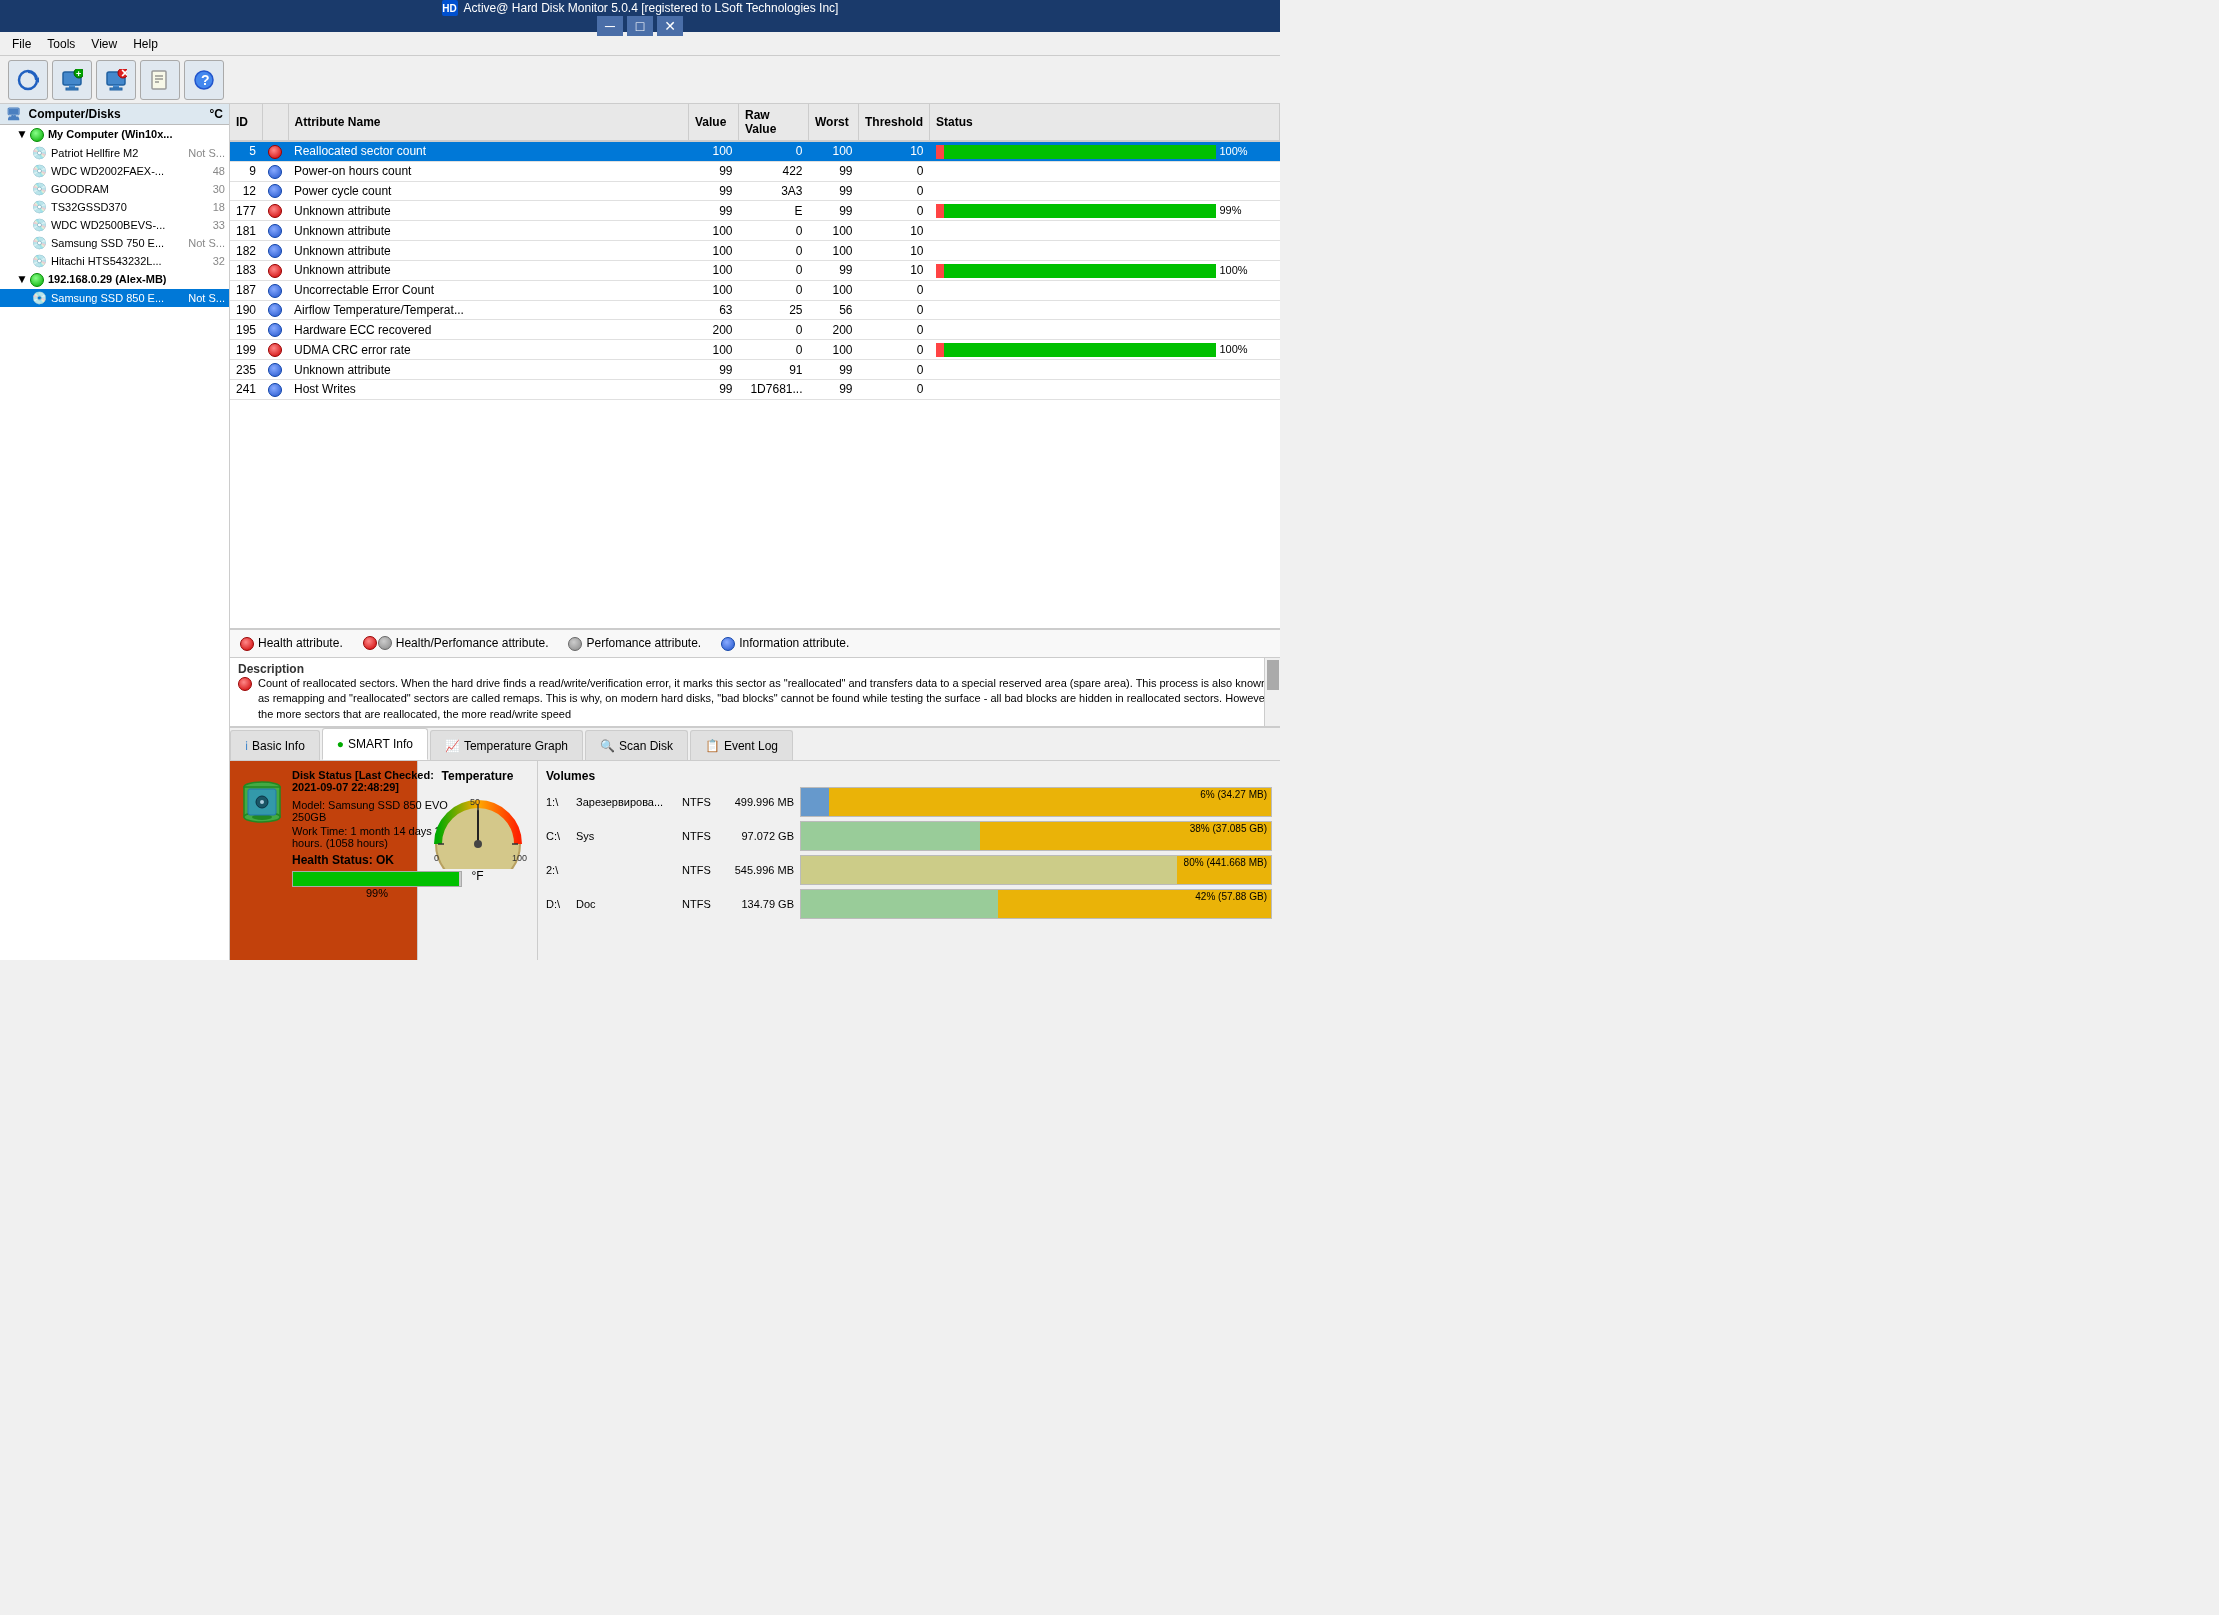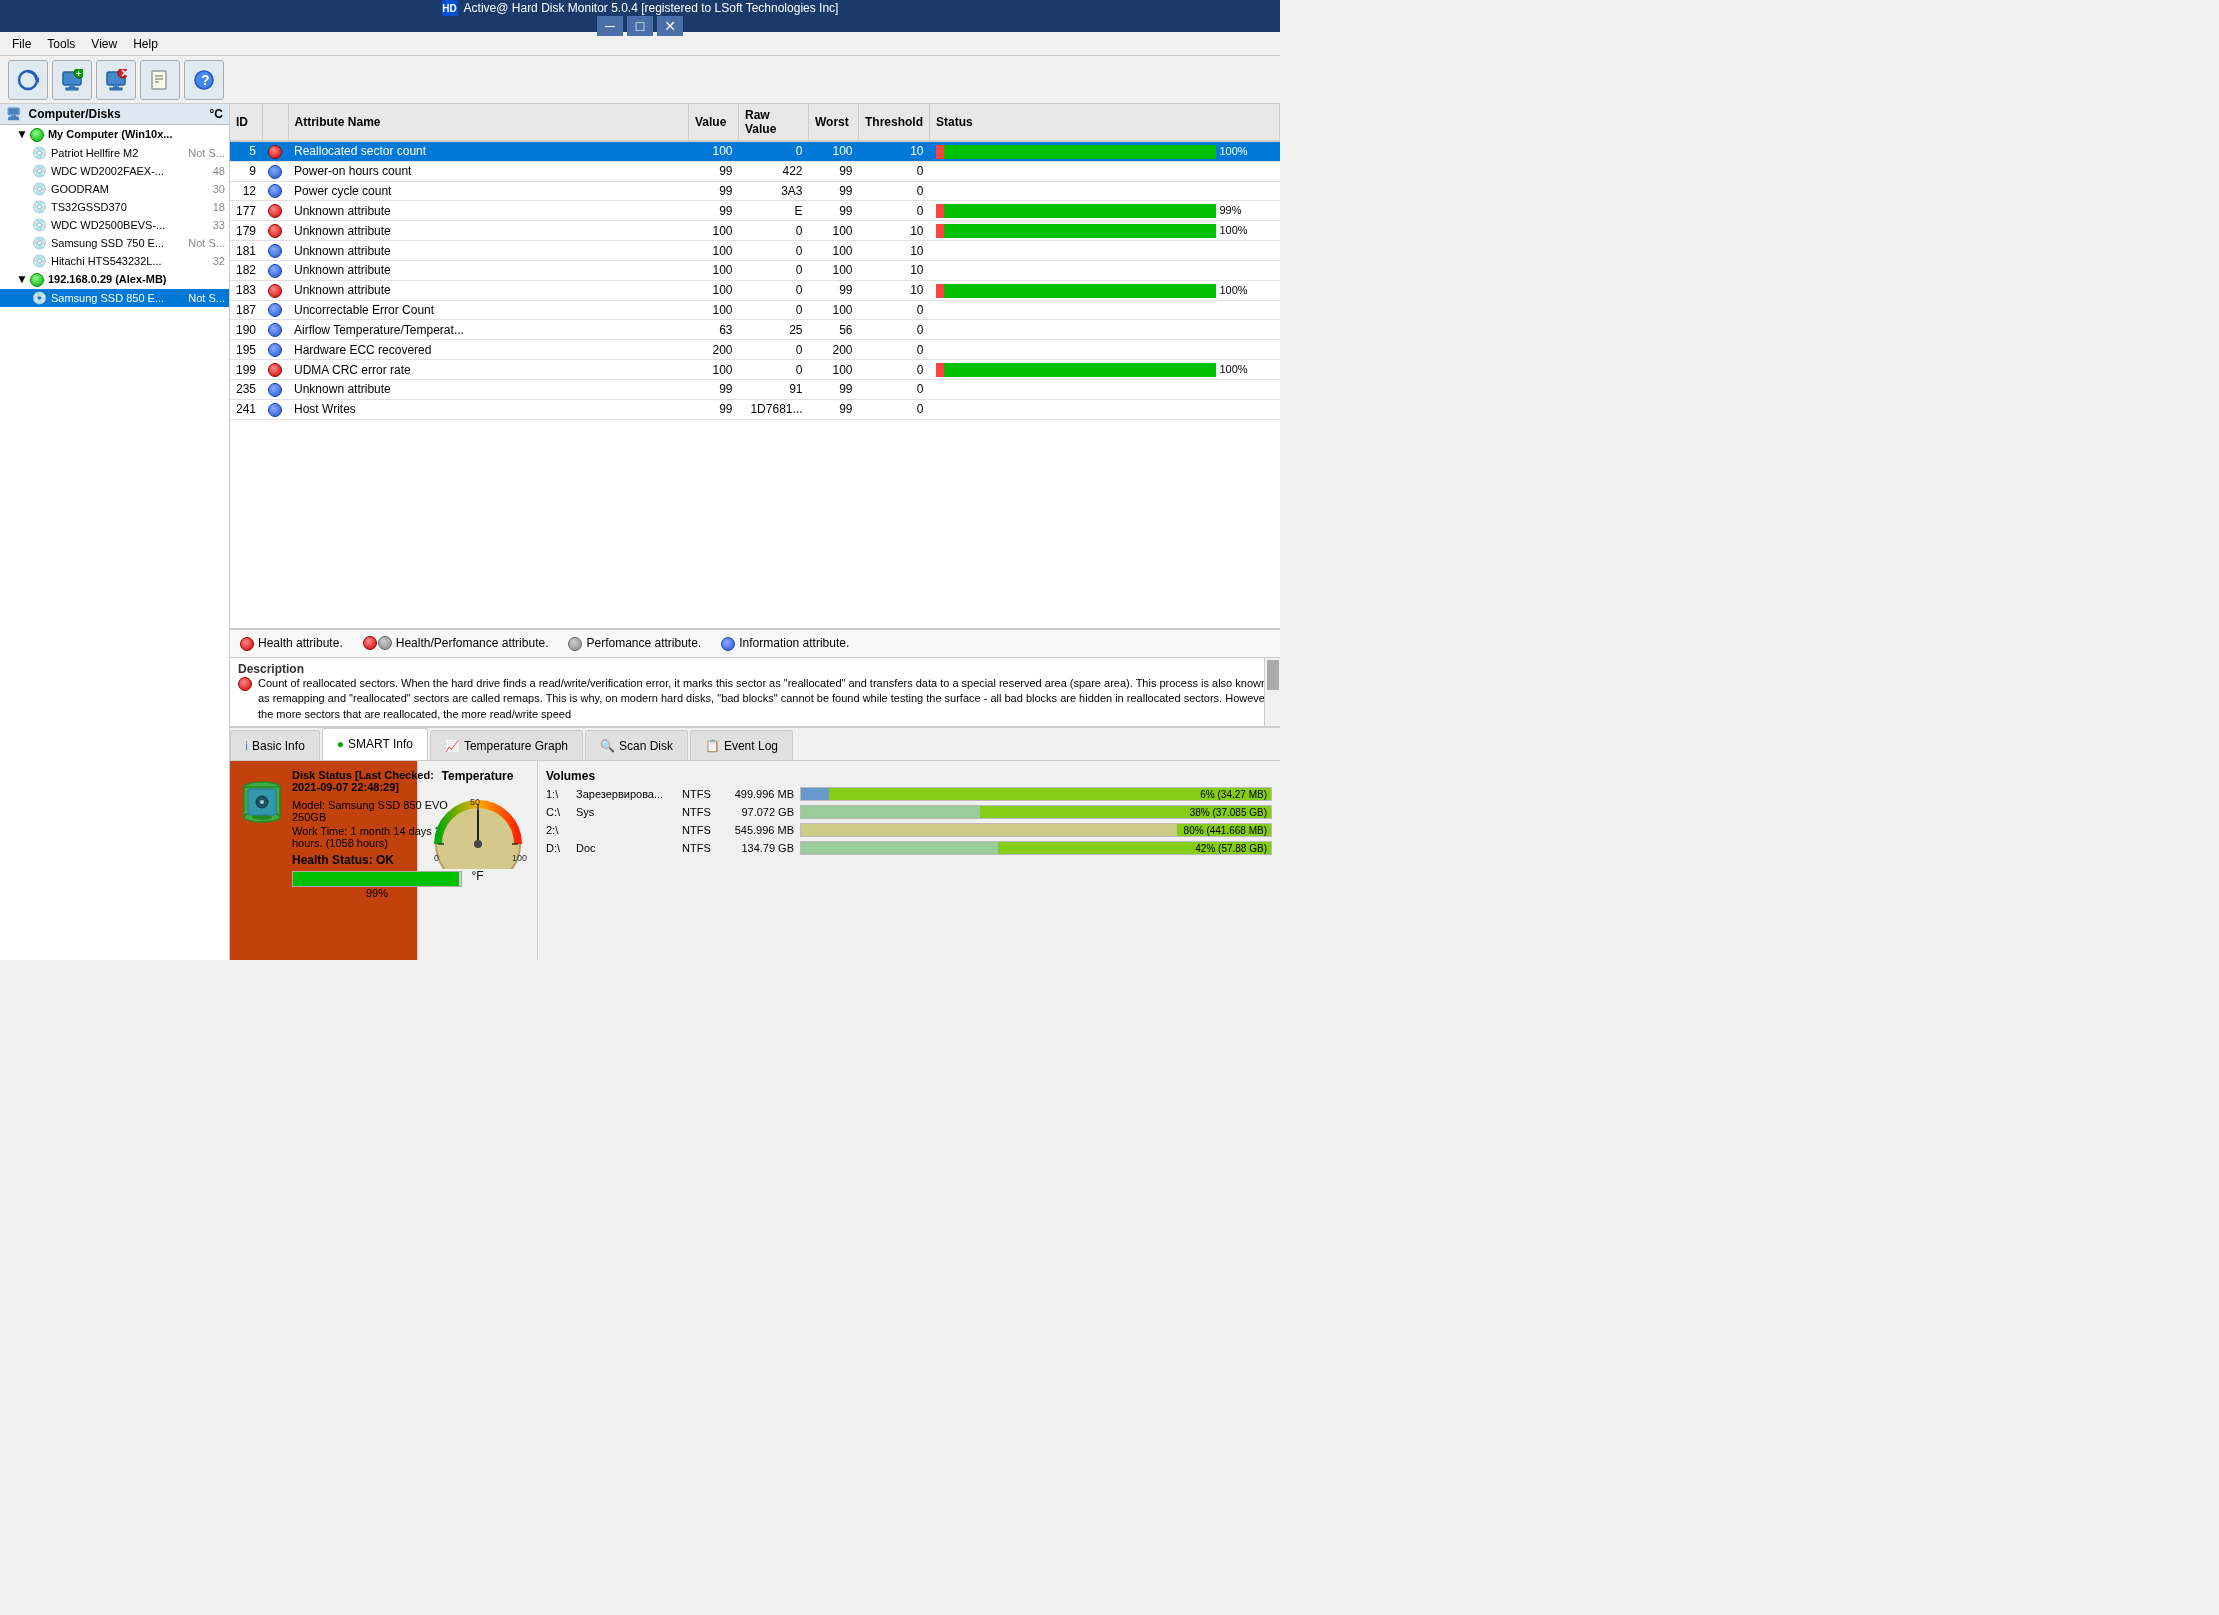--- a/index.html
+++ b/index.html
@@ -87,21 +87,21 @@
     #temp-section { width: 120px; padding: 8px; border-right: 1px solid #ccc; display: flex; flex-direction: column; align-items: center; }
     #temp-label { font-size: 12px; font-weight: bold; margin-bottom: 6px; }
     
     #volumes-section { flex: 1; padding: 8px; }
     #volumes-label { font-size: 12px; font-weight: bold; margin-bottom: 4px; }
     .volume-row { display: flex; align-items: center; gap: 6px; margin-bottom: 4px; font-size: 11px; }
     .vol-drive { width: 24px; }
     .vol-name { width: 100px; overflow: hidden; text-overflow: ellipsis; white-space: nowrap; }
     .vol-fs { width: 36px; }
     .vol-size { width: 70px; text-align: right; }
-    .vol-bar-bg { flex: 1; height: 14px; background: #84cc16; border: 1px solid #bbb; position: relative; }
+    .vol-bar-bg { flex: 1; height: 30px; background: #eab308; border: 1px solid #bbb; position: relative; }
     .vol-bar-fill { height: 100%; }
     .vol-bar-text { position: absolute; right: 4px; top: 0; font-size: 10px; line-height: 14px; }
     
     
     ::-webkit-scrollbar { width: 14px; }
     ::-webkit-scrollbar-track { background: #f0f0f0; }
     ::-webkit-scrollbar-thumb { background: #aaa; border: 1px solid #888; }
     ::-webkit-scrollbar-button { background: #ddd; height: 14px; }
     
     
@@ -303,30 +303,20 @@
             </tr>
             <tr>
               <td class="attr-id">177</td>
               <td class="attr-icon"><span class="dot-red"></span></td>
               <td class="attr-name">Unknown attribute</td>
               <td class="attr-value">99</td>
               <td class="attr-raw">E</td>
               <td class="attr-worst">99</td>
               <td class="attr-thresh">0</td>
               <td class="attr-status"><div class="status-bar-container"><div class="status-bar-red"></div><div class="status-bar-green" style="width:99%; margin-left:8px; max-width:calc(100% - 8px);"></div></div><span class="status-pct">99%</span></td>
-            </tr>
-            <tr>
-              <td class="attr-id">179</td>
-              <td class="attr-icon"><span class="dot-red"></span></td>
-              <td class="attr-name">Unknown attribute</td>
-              <td class="attr-value">100</td>
-              <td class="attr-raw">0</td>
-              <td class="attr-worst">100</td>
-              <td class="attr-thresh">10</td>
-              <td class="attr-status"><div class="status-bar-container"><div class="status-bar-red"></div><div class="status-bar-green" style="width:100%; margin-left:8px; max-width:calc(100% - 8px);"></div></div><span class="status-pct">100%</span></td>
             </tr>
             <tr>
               <td class="attr-id">181</td>
               <td class="attr-icon"><span class="dot-blue"></span></td>
               <td class="attr-name">Unknown attribute</td>
               <td class="attr-value">100</td>
               <td class="attr-raw">0</td>
               <td class="attr-worst">100</td>
               <td class="attr-thresh">10</td>
               <td class="attr-status"></td>

